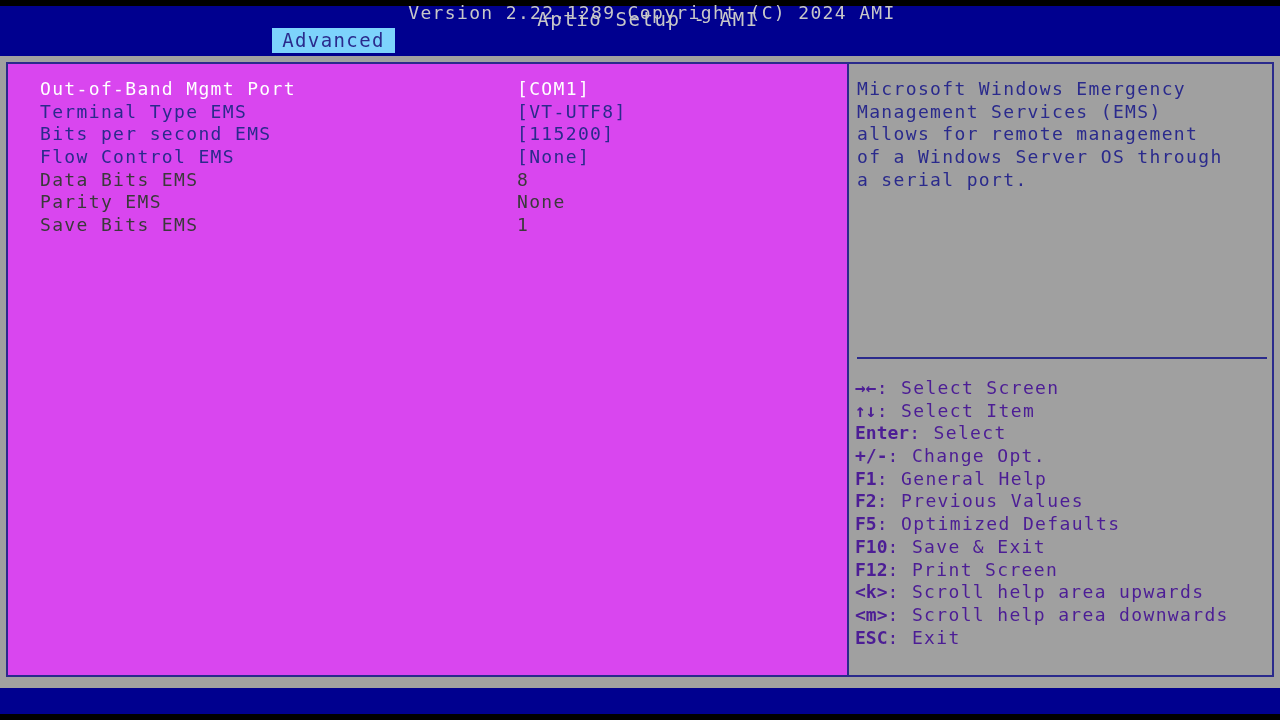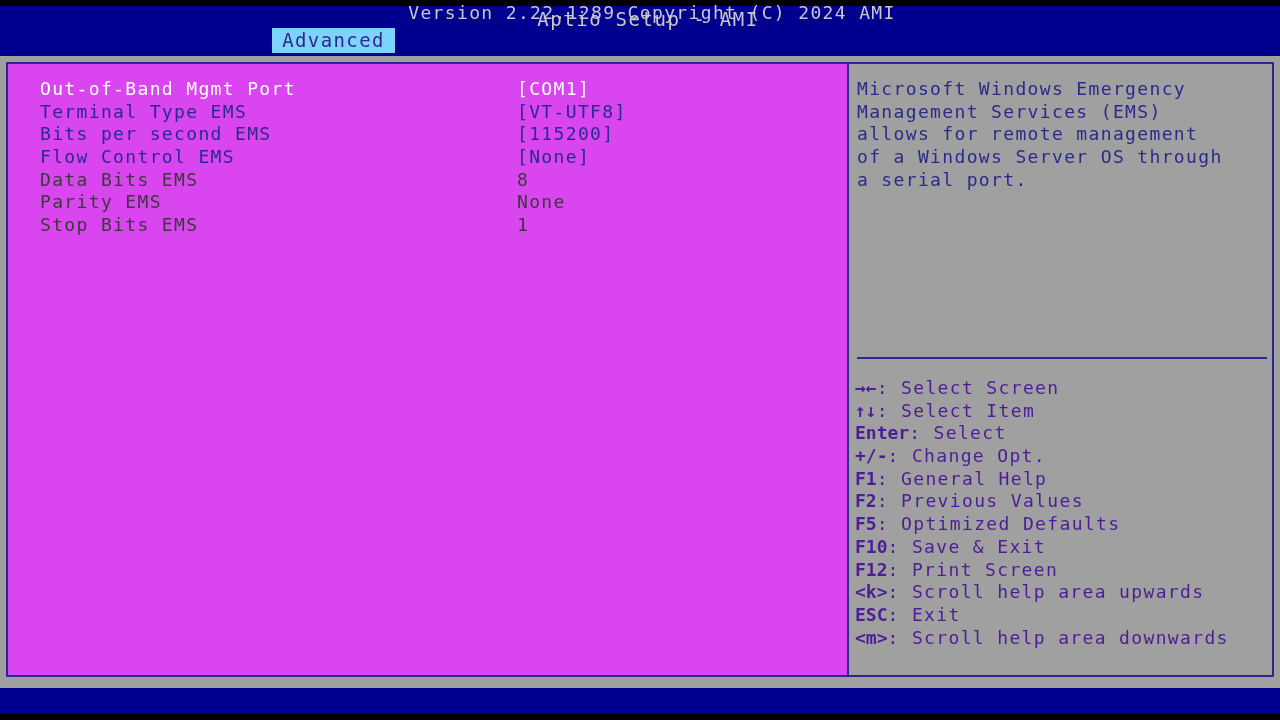--- a/index.html
+++ b/index.html
@@ -200,21 +200,21 @@
   <div class="canvas"></div>
 
   <div class="panel-left">
     <div class="settings" id="settings-list">
         <div class="row sel"><span class="label">Out-of-Band Mgmt Port</span><span class="value">[COM1]</span></div>
         <div class="row opt"><span class="label">Terminal Type EMS</span><span class="value">[VT-UTF8]</span></div>
         <div class="row opt"><span class="label">Bits per second EMS</span><span class="value">[115200]</span></div>
         <div class="row opt"><span class="label">Flow Control EMS</span><span class="value">[None]</span></div>
         <div class="row ro"><span class="label">Data Bits EMS</span><span class="value">8</span></div>
         <div class="row ro"><span class="label">Parity EMS</span><span class="value">None</span></div>
-        <div class="row ro"><span class="label">Stop Bits EMS</span><span class="value">1</span></div>
+        <div class="row ro"><span class="label">Save Bits EMS</span><span class="value">1</span></div>
       </div>
   </div>
 
   <div class="panel-right">
     <div class="help-text">Microsoft Windows Emergency
 Management Services (EMS)
 allows for remote management
 of a Windows Server OS through
 a serial port.</div>
     <div class="hr"></div>
@@ -222,22 +222,22 @@
         <div class="lrow"><span class="glyph">→←</span><span>: Select Screen</span></div>
         <div class="lrow"><span class="glyph">↑↓</span><span>: Select Item</span></div>
         <div class="lrow"><span class="glyph">Enter</span><span>: Select</span></div>
         <div class="lrow"><span class="glyph">+/-</span><span>: Change Opt.</span></div>
         <div class="lrow"><span class="glyph">F1</span><span>: General Help</span></div>
         <div class="lrow"><span class="glyph">F2</span><span>: Previous Values</span></div>
         <div class="lrow"><span class="glyph">F5</span><span>: Optimized Defaults</span></div>
         <div class="lrow"><span class="glyph">F10</span><span>: Save &amp; Exit</span></div>
         <div class="lrow"><span class="glyph">F12</span><span>: Print Screen</span></div>
         <div class="lrow"><span class="glyph">&lt;k&gt;</span><span>: Scroll help area upwards</span></div>
+        <div class="lrow"><span class="glyph">&lt;m&gt;</span><span>: Scroll help area downwards</span></div>
         <div class="lrow"><span class="glyph">ESC</span><span>: Exit</span></div>
-        <div class="lrow"><span class="glyph">&lt;m&gt;</span><span>: Scroll help area downwards</span></div>
       </div>
   </div>
 
   <div class="footer-band"></div>
   <div class="footer-text">Version 2.22.1289 Copyright (C) 2024 AMI</div>
   <div class="bottom-black"></div>
 
 </div>
 
 </body></html>

